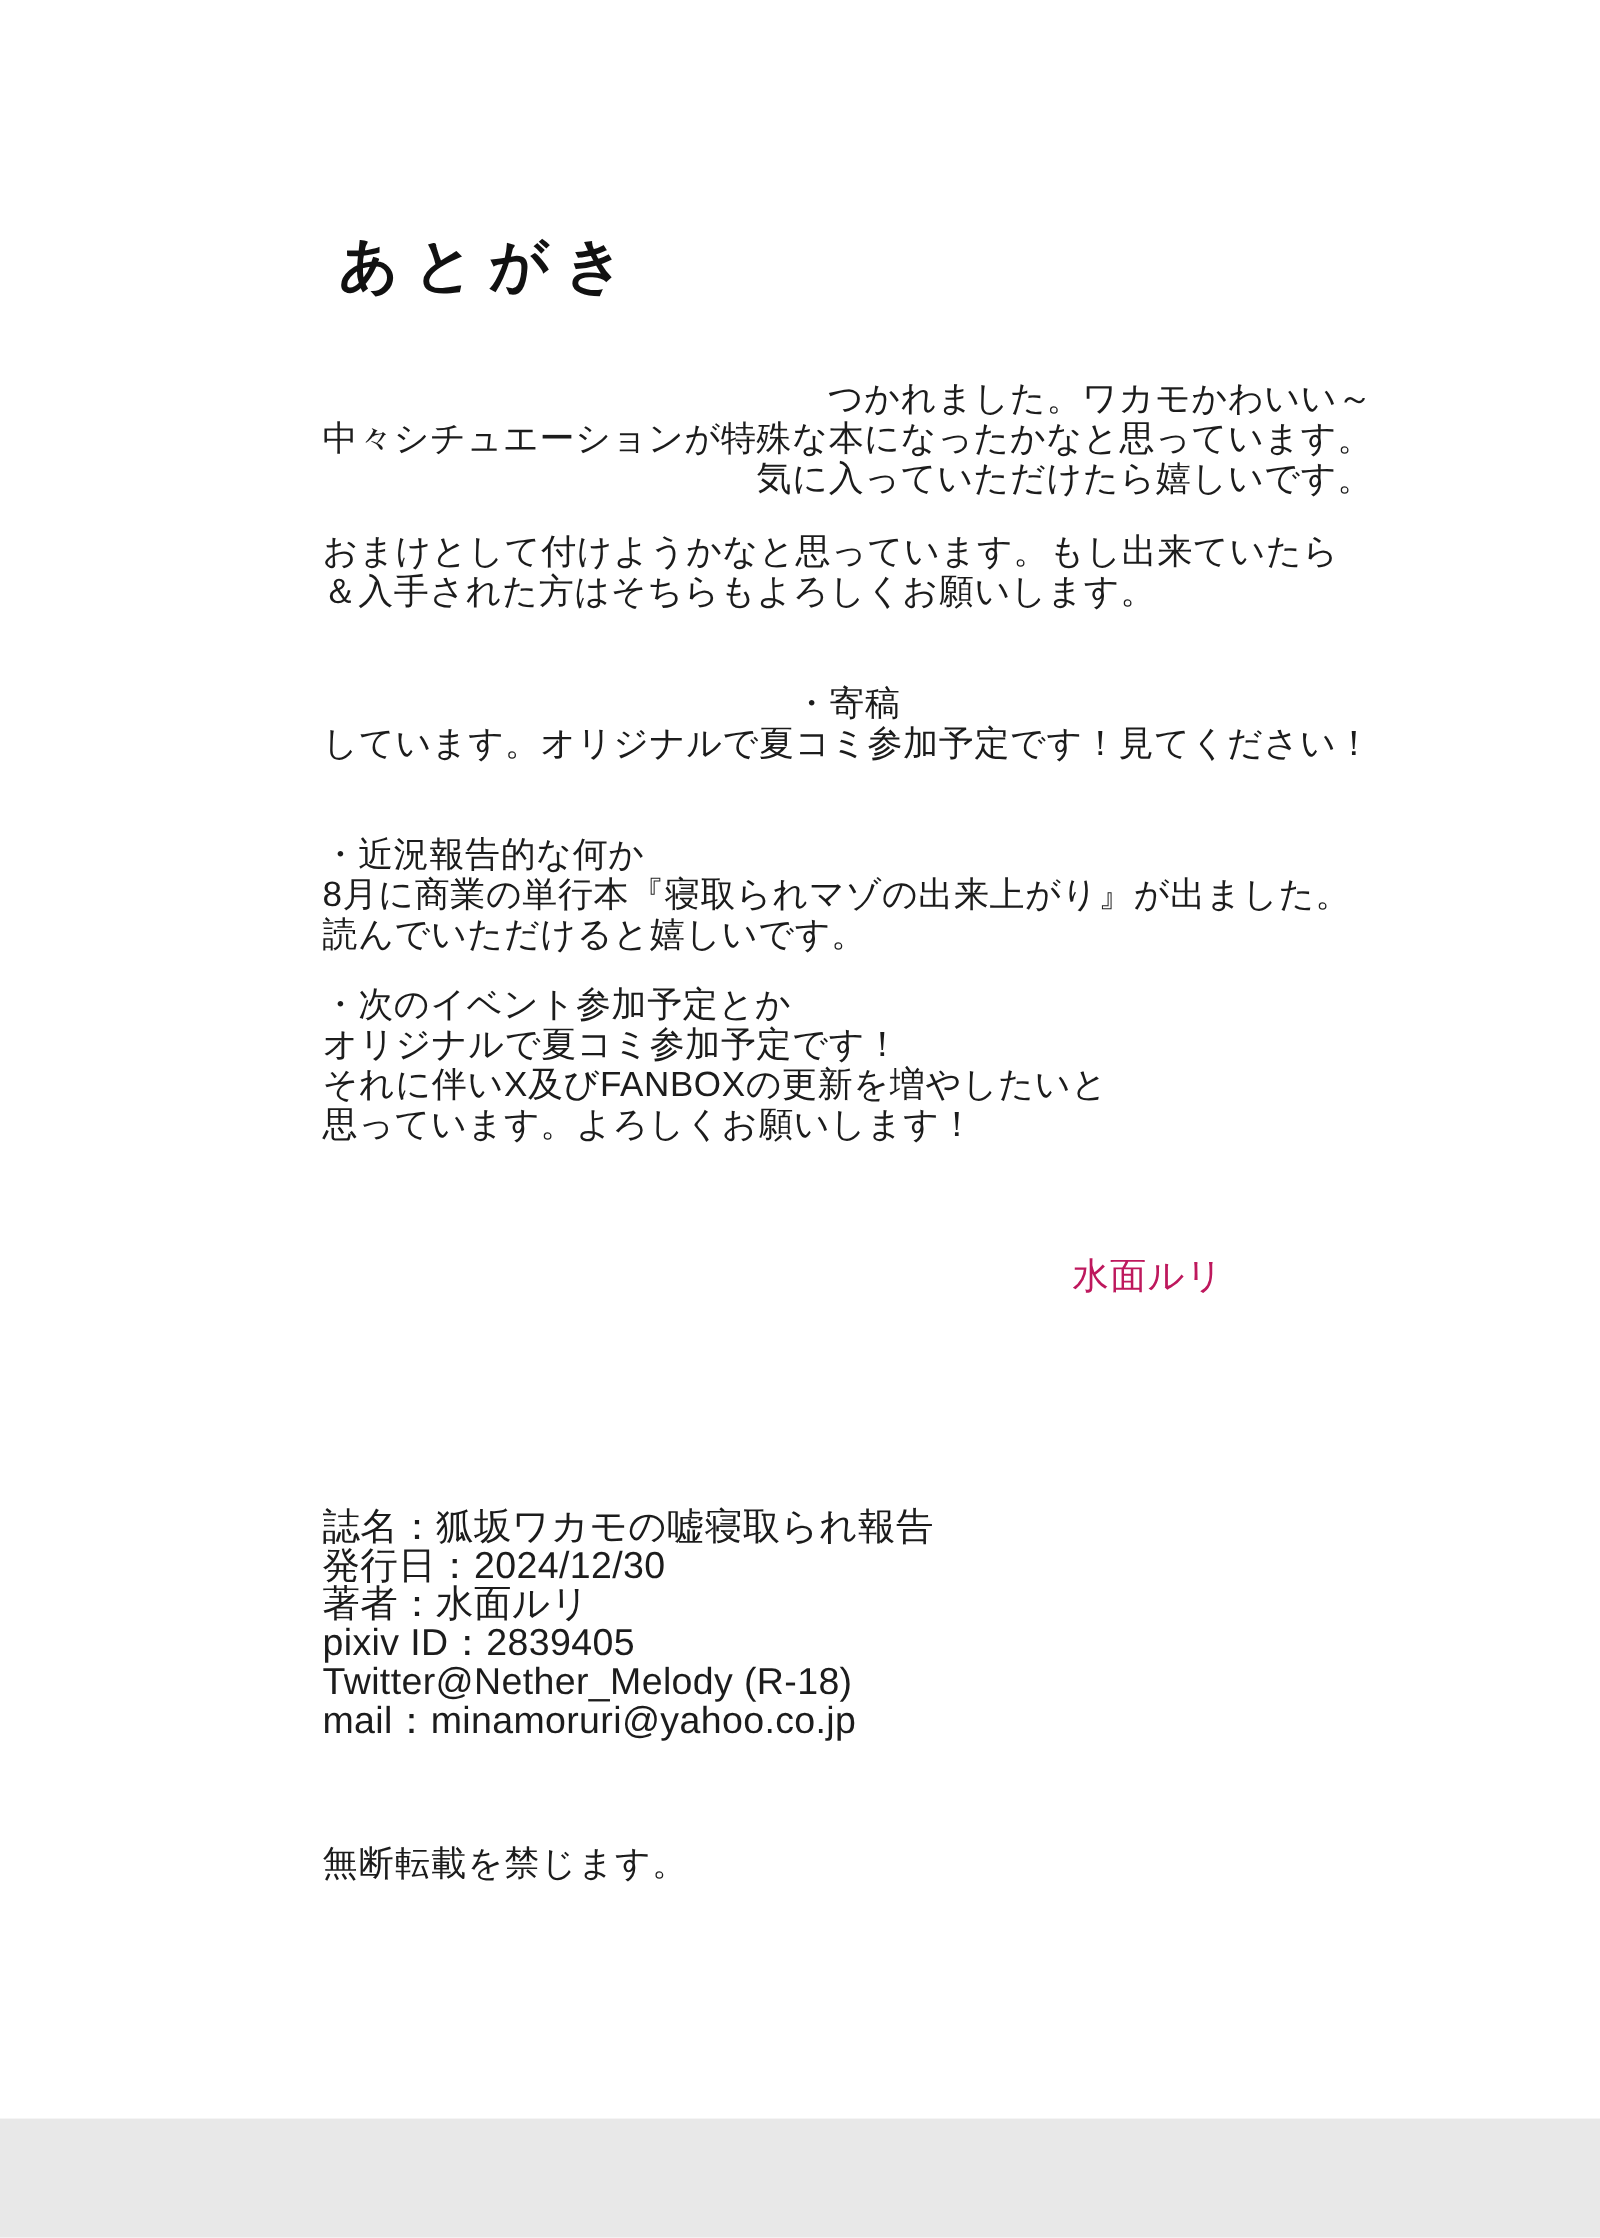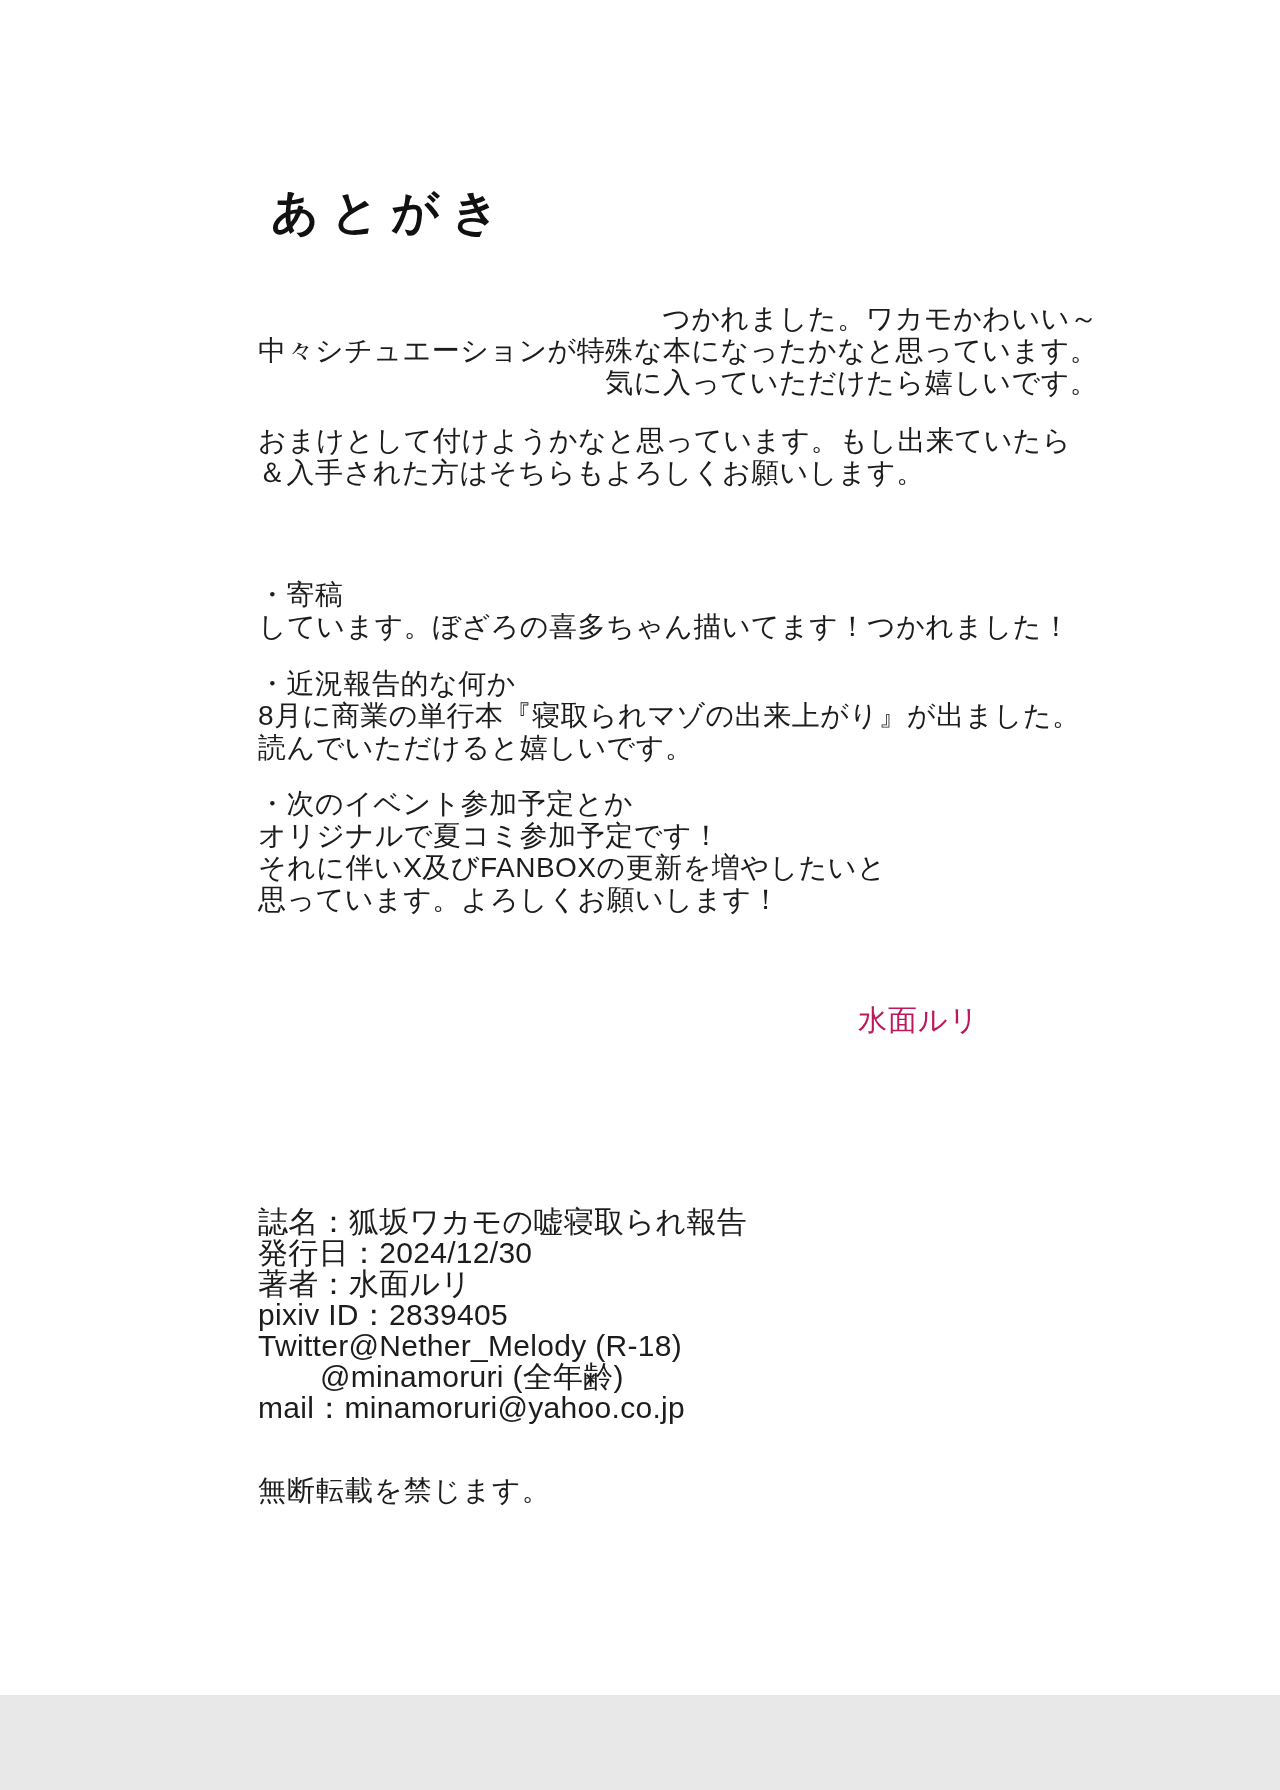--- a/index.html
+++ b/index.html
@@ -27,21 +27,21 @@
   .para {
     position: absolute;
     left: 258px;
     font-size: 28px;
     line-height: 32px;
     letter-spacing: 0.5px;
     white-space: nowrap;
   }
   .p1 { top: 303px; text-align: right; }
   .p2 { top: 425px; }
-  .p3 { top: 579px; }
+  .p3 { top: 547px; text-align: center; }
   .p4 { top: 668px; }
   .p5 { top: 788px; }
   .signature {
     position: absolute;
     left: 858px;
     top: 1001px;
     font-family: "Liberation Serif", "DejaVu Serif", serif;
     font-size: 29px;
     letter-spacing: 1px;
     color: #be185d;
@@ -84,21 +84,21 @@
     <div class="line">気に入っていただけたら嬉しいです。</div>
   </div>
 
   <div class="para p2">
     <div class="line">おまけとして付けようかなと思っています。もし出来ていたら</div>
     <div class="line">＆入手された方はそちらもよろしくお願いします。</div>
   </div>
 
   <div class="para p3">
     <div class="line">・寄稿</div>
-    <div class="line">しています。ぼざろの喜多ちゃん描いてます！つかれました！</div>
+    <div class="line">しています。オリジナルで夏コミ参加予定です！見てください！</div>
   </div>
 
   <div class="para p4">
     <div class="line">・近況報告的な何か</div>
     <div class="line">8月に商業の単行本『寝取られマゾの出来上がり』が出ました。</div>
     <div class="line">読んでいただけると嬉しいです。</div>
   </div>
 
   <div class="para p5">
     <div class="line">・次のイベント参加予定とか</div>
@@ -108,21 +108,20 @@
   </div>
 
   <div class="signature">水面ルリ</div>
 
   <div class="colophon">
     <div class="cline">誌名：狐坂ワカモの嘘寝取られ報告</div>
     <div class="cline">発行日：2024/12/30</div>
     <div class="cline">著者：水面ルリ</div>
     <div class="cline">pixiv ID：2839405</div>
     <div class="cline">Twitter@Nether_Melody (R-18)</div>
-    <div class="cline indent">@minamoruri (全年齢)</div>
     <div class="cline">mail：minamoruri@yahoo.co.jp</div>
   </div>
 
   <div class="notice">無断転載を禁じます。</div>
 
   <div class="page-number">15</div>
 
 </div>
 
 </body></html>

